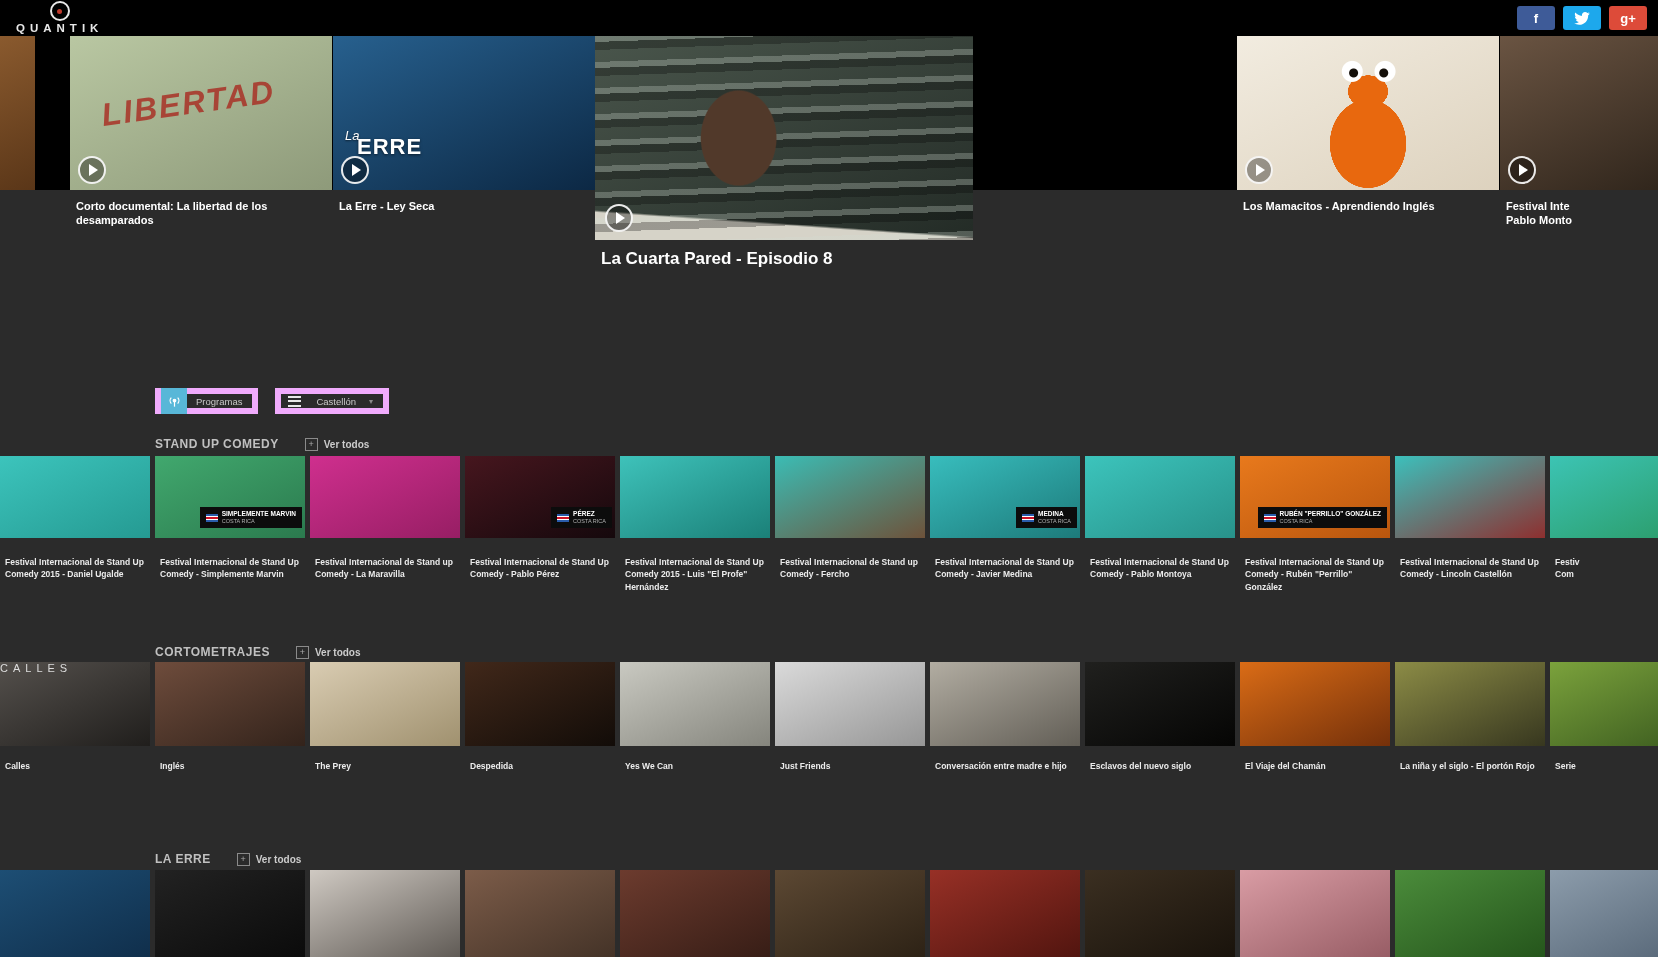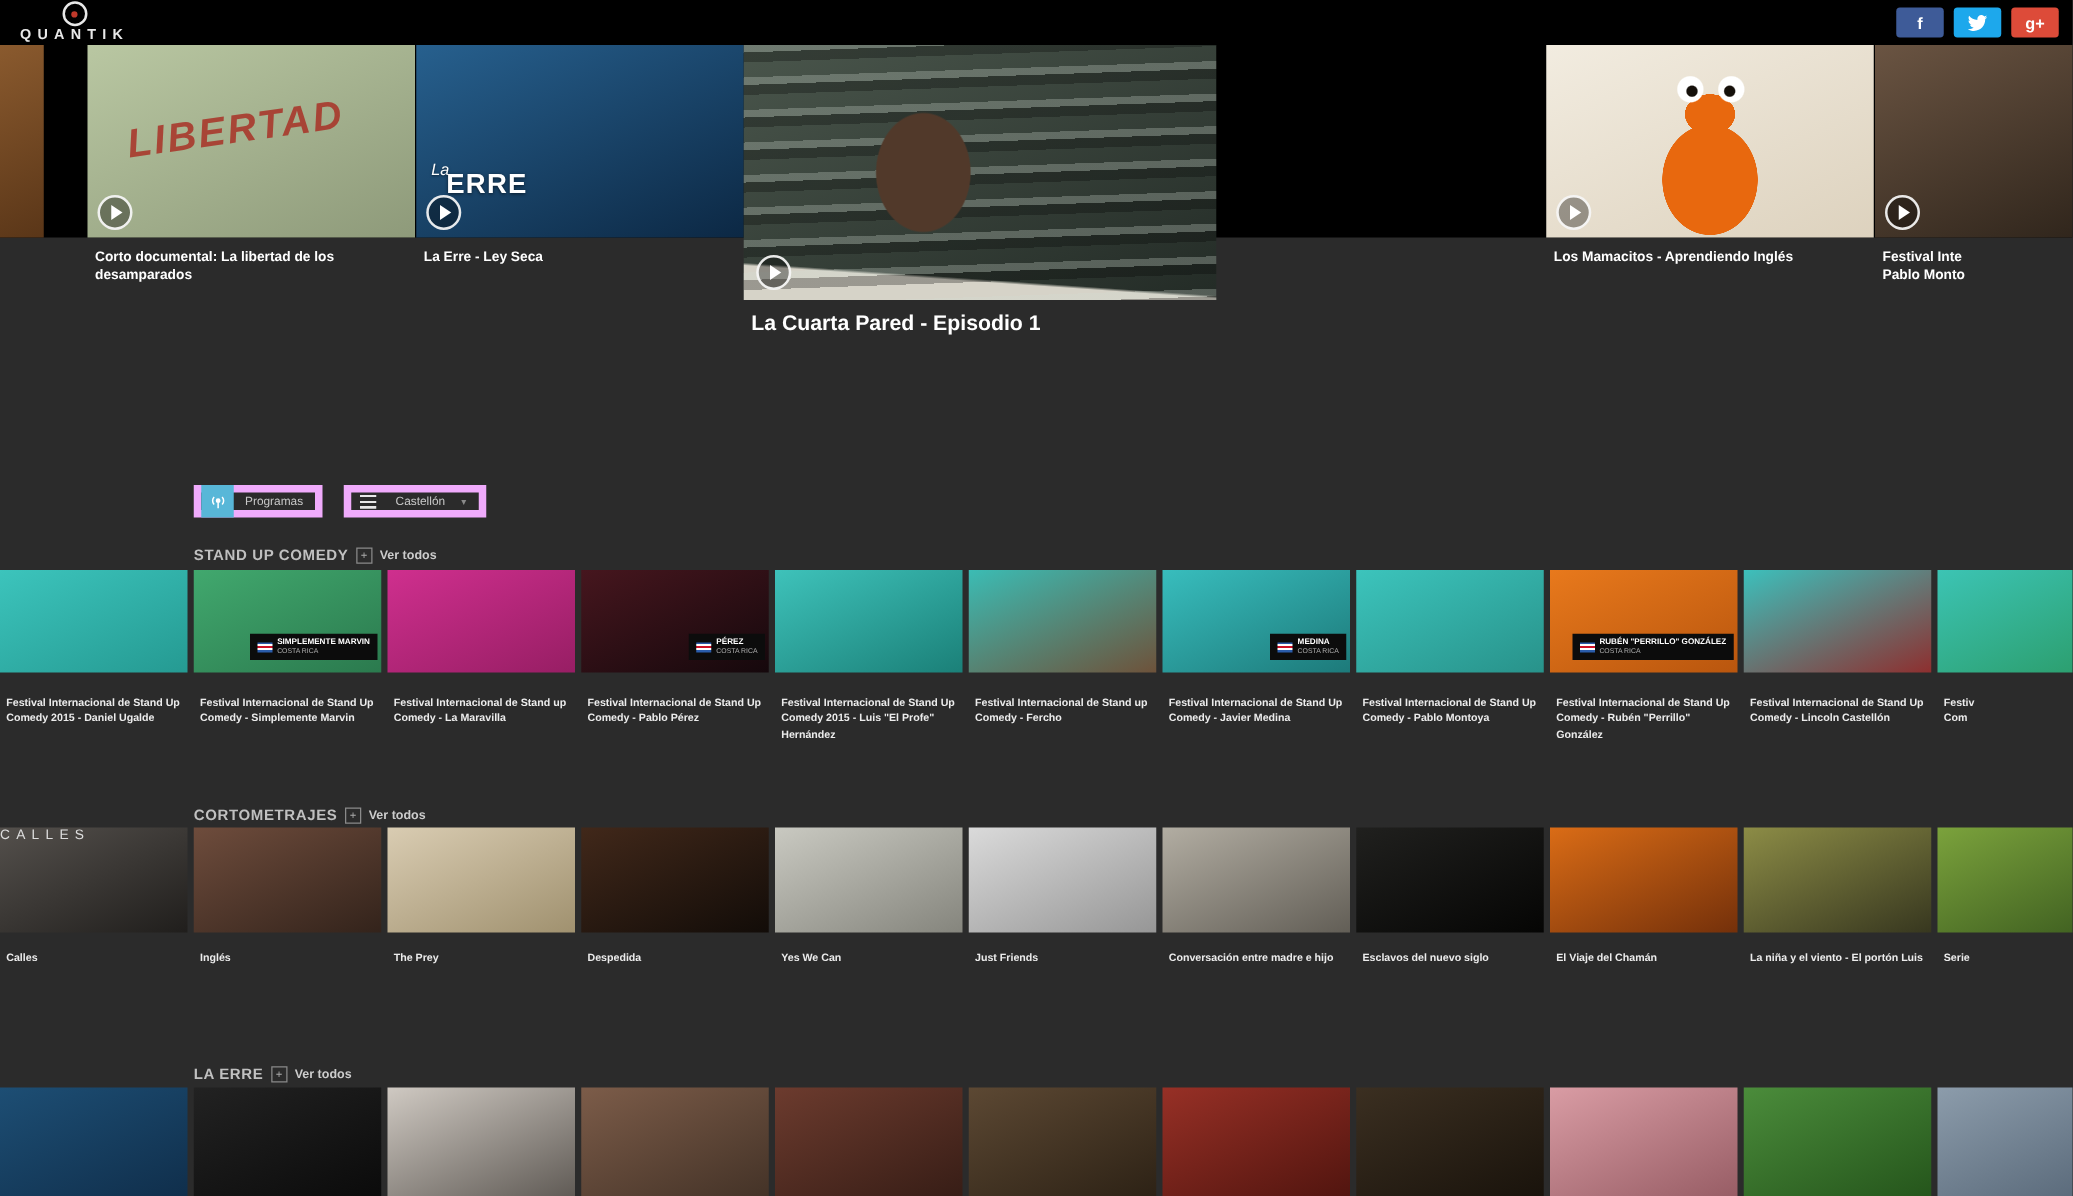--- a/index.html
+++ b/index.html
@@ -40,21 +40,21 @@
 
   
   .filters{position:absolute;top:388px;left:155px;display:flex;gap:17px;z-index:2}
   .fbtn{display:flex;align-items:center;height:26px;border:6px solid #f0abfc;background:transparent;color:#c8c8c8;font-size:9.5px;padding:0 10px 0 0;gap:9px;font-family:inherit}
   .icon-sq{width:26px;height:26px;display:flex;align-items:center;justify-content:center}
   .icon-sq.blue{background:#58b7d8}
   .list-icon{width:13px;height:11px;background:repeating-linear-gradient(180deg,#e8e8e8 0 2px,transparent 2px 4.5px)}
   .chev{color:#8a8a8a;font-size:8px;margin-left:4px}
 
   
-  .sec-head{position:absolute;left:155px;display:flex;align-items:center;gap:6px}
+  .sec-head{position:absolute;left:155px;display:flex;align-items:center;gap:26px}
   .sec-head h2{margin:0;font-size:12px;color:#c0c0c0;letter-spacing:.5px;font-weight:bold}
   .vt{display:flex;align-items:center;gap:6px}
   .vt .plus{width:11px;height:11px;border:1px solid #8a8a8a;color:#aaa;font-size:9px;line-height:10px;text-align:center}
   .vt span{font-size:10px;font-weight:bold;color:#ccc}
   .thumb{position:absolute;width:150px;background-size:cover;overflow:hidden}
   .row-label{position:absolute;width:145px;font-size:8.5px;font-weight:bold;color:#ececec;line-height:1.45;white-space:pre-line}
 
   
   .banner{position:absolute;right:3px;bottom:10px;background:#0c0c0c;display:flex;align-items:center;gap:4px;padding:3px 6px;max-width:92%}
   .flagcr{width:12px;height:8px;flex:none;background:linear-gradient(180deg,#2a5caa 0 20%,#fff 20% 40%,#ce1126 40% 60%,#fff 60% 80%,#2a5caa 80%)}
@@ -103,21 +103,21 @@
         <div class="art-text" data-interactable="false">La</div>
         <div class="art-subtext" data-interactable="false">ERRE</div>
         <div class="play" data-interactable="true"></div>
       </div>
       <div class="hero-label" data-interactable="true" style="top: 163px;">La Erre - Ley Seca</div>
     </div>
     <div class="hero-item featured" data-interactable="true" style="left: 595px; width: 378px;">
       <div class="art art-train" data-interactable="false" style="height: 204px; background-image: radial-gradient(62px 78px at 38% 50%, rgb(81, 57, 42) 0px, rgb(81, 57, 42) 60%, rgba(0, 0, 0, 0) 62%), repeating-linear-gradient(178deg, rgba(210, 220, 210, 0.28) 0px, rgba(210, 220, 210, 0.28) 6px, rgba(0, 0, 0, 0.28) 6px, rgba(0, 0, 0, 0.28) 14px, rgba(0, 0, 0, 0) 14px, rgba(0, 0, 0, 0) 26px), linear-gradient(4deg, rgb(214, 211, 200) 0px, rgb(214, 211, 200) 12%, rgba(0, 0, 0, 0) 13%), linear-gradient(155deg, rgb(74, 86, 76), rgb(35, 43, 38));">
         <div class="play" data-interactable="true"></div>
       </div>
-      <div class="hero-label featured-label" data-interactable="true" style="top: 212px;">La Cuarta Pared - Episodio 1</div>
+      <div class="hero-label featured-label" data-interactable="true" style="top: 212px;">La Cuarta Pared - Episodio 8</div>
     </div>
     <div class="hero-item" data-interactable="true" style="left: 1237px; width: 262px;">
       <div class="art art-mascot" data-interactable="false" style="height: 154px; background-image: radial-gradient(5px at 44.5% 24%, rgb(21, 16, 10) 0px, rgb(21, 16, 10) 4px, rgba(0, 0, 0, 0) 5px), radial-gradient(5px at 56% 24%, rgb(21, 16, 10) 0px, rgb(21, 16, 10) 4px, rgba(0, 0, 0, 0) 5px), radial-gradient(11px at 44% 23%, rgb(255, 255, 255) 0px, rgb(255, 255, 255) 10px, rgba(0, 0, 0, 0) 11px), radial-gradient(11px at 56.5% 23%, rgb(255, 255, 255) 0px, rgb(255, 255, 255) 10px, rgba(0, 0, 0, 0) 11px), radial-gradient(38px 44px at 50% 70%, rgb(232, 104, 14) 0px, rgb(232, 104, 14) 100%, rgba(0, 0, 0, 0) 101%), radial-gradient(20px 16px at 50% 36%, rgb(232, 104, 14) 0px, rgb(232, 104, 14) 100%, rgba(0, 0, 0, 0) 101%), linear-gradient(155deg, rgb(242, 236, 224), rgb(221, 210, 190));">
         <div class="play" data-interactable="true"></div>
       </div>
       <div class="hero-label" data-interactable="true" style="top: 163px;">Los Mamacitos - Aprendiendo Inglés</div>
     </div>
     <div class="hero-item" data-interactable="true" style="left: 1500px; width: 262px;">
       <div class="art" data-interactable="false" style="height: 154px; background-image: linear-gradient(155deg, rgb(106, 84, 66), rgb(36, 28, 20));">
         <div class="play" data-interactable="true"></div>
@@ -233,21 +233,21 @@
     <div class="row-label" data-interactable="true" style="left: 625px; top: 760px;">Yes We Can</div>
     <div class="thumb" data-interactable="true" style="left: 775px; top: 662px; height: 84px; background-image: linear-gradient(155deg, rgb(218, 218, 218), rgb(150, 150, 150));"></div>
     <div class="row-label" data-interactable="true" style="left: 780px; top: 760px;">Just Friends</div>
     <div class="thumb" data-interactable="true" style="left: 930px; top: 662px; height: 84px; background-image: linear-gradient(155deg, rgb(178, 173, 162), rgb(98, 94, 86));"></div>
     <div class="row-label" data-interactable="true" style="left: 935px; top: 760px;">Conversación entre madre e hijo</div>
     <div class="thumb" data-interactable="true" style="left: 1085px; top: 662px; height: 84px; background-image: linear-gradient(155deg, rgb(32, 32, 30), rgb(5, 5, 4));"></div>
     <div class="row-label" data-interactable="true" style="left: 1090px; top: 760px;">Esclavos del nuevo siglo</div>
     <div class="thumb" data-interactable="true" style="left: 1240px; top: 662px; height: 84px; background-image: linear-gradient(155deg, rgb(218, 108, 22), rgb(116, 48, 10));"></div>
     <div class="row-label" data-interactable="true" style="left: 1245px; top: 760px;">El Viaje del Chamán</div>
     <div class="thumb" data-interactable="true" style="left: 1395px; top: 662px; height: 84px; background-image: linear-gradient(155deg, rgb(140, 140, 70), rgb(55, 55, 31));"></div>
-    <div class="row-label" data-interactable="true" style="left: 1400px; top: 760px;">La niña y el viento - El portón Luis</div>
+    <div class="row-label" data-interactable="true" style="left: 1400px; top: 760px;">La niña y el siglo - El portón Rojo</div>
     <div class="thumb" data-interactable="true" style="left: 1550px; top: 662px; height: 84px; background-image: linear-gradient(155deg, rgb(123, 162, 60), rgb(58, 90, 30));"></div>
     <div class="row-label" data-interactable="true" style="left: 1555px; top: 760px;">Serie</div>
     <div class="sec-head" data-interactable="false" style="top: 852px; align-items: flex-end;">
       <h2 data-interactable="false">LA ERRE</h2>
       <div class="vt" data-interactable="true">
         <div class="plus" data-interactable="false">+</div>
         <span data-interactable="false">Ver todos</span>
       </div>
     </div>
     <div class="thumb" data-interactable="true" style="left: 0px; top: 870px; height: 120px; background-image: linear-gradient(155deg, rgb(29, 78, 116), rgb(13, 40, 67));"></div>

